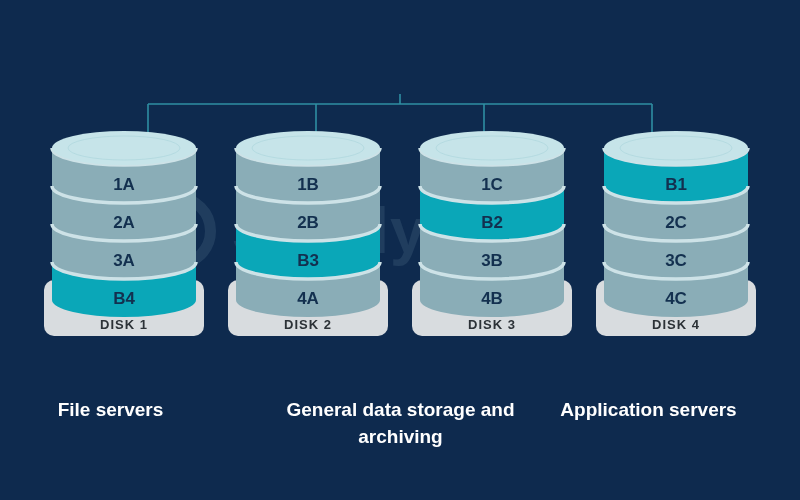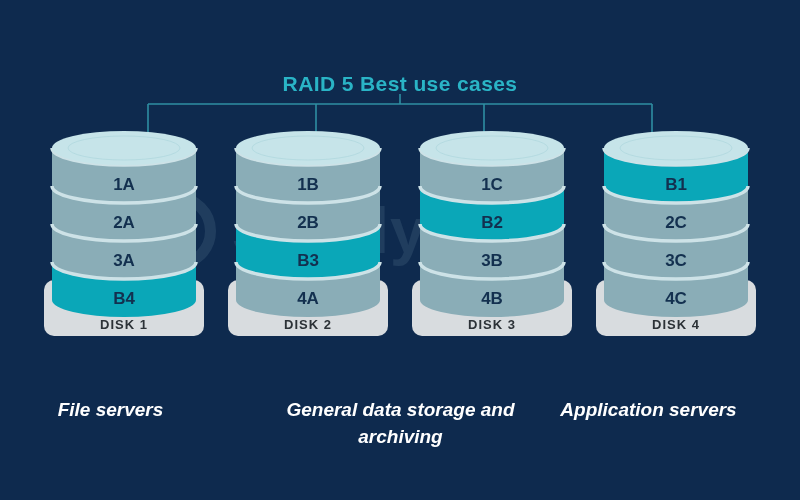--- a/index.html
+++ b/index.html
@@ -34,21 +34,21 @@
     text-anchor: middle; font-family: "Liberation Sans", sans-serif;
   }
   .platform { fill: var(--platform, #d8dcdf); }
   .platform-label {
     fill: #2c3237; font-size: 13px; font-weight: bold;
     text-anchor: middle; letter-spacing: 1px;
     font-family: "Liberation Sans", sans-serif;
   }
   .usecases {
     position: absolute; top: 396px; left: 0; width: 800px; height: 80px;
-    color: var(--uc-text, #ffffff); font-weight: bold; font-size: 19px; font-style: italic;
+    color: var(--uc-text, #ffffff); font-weight: bold; font-size: 19px;
   }
   .uc { position: absolute; text-align: center; line-height: 27px; }
   .uc1 { left: 28px;  width: 165px; }
   .uc2 { left: 258px; width: 285px; }
   .uc3 { left: 536px; width: 225px; }
   .watermark {
     position: absolute; left: 138px; top: 192px;
     display: flex; align-items: center; gap: 16px;
     opacity: 0.1; pointer-events: none;
   }
@@ -67,21 +67,20 @@
 
   <svg class="connector" width="800" height="500" viewBox="0 0 800 500">
     <path d="M 400 94 L 400 104"></path>
     <path d="M 148 104 L 652 104"></path>
     <path d="M 148 104 L 148 142"></path>
     <path d="M 316 104 L 316 142"></path>
     <path d="M 484 104 L 484 142"></path>
     <path d="M 652 104 L 652 142"></path>
   </svg>
 
-  <div class="title">RAID 5 Best use cases</div>
 
   <div class="disks" id="disks">
       <div><svg width="160" height="230" viewBox="0 0 160 230">
           <rect x="0" y="158" width="160" height="56" rx="10" class="platform"></rect>
           <path d="M 8 26 A 72 17 0 0 0 152 26 L 152 64 A 72 17 0 0 1 8 64 Z" class="band"></path>
           <path d="M 8 26 A 72 17 0 0 0 152 26" class="rim"></path>
           <path d="M 8 64 A 72 17 0 0 0 152 64 L 152 102 A 72 17 0 0 1 8 102 Z" class="band"></path>
           <path d="M 8 64 A 72 17 0 0 0 152 64" class="rim"></path>
           <path d="M 8 102 A 72 17 0 0 0 152 102 L 152 140 A 72 17 0 0 1 8 140 Z" class="band"></path>
           <path d="M 8 102 A 72 17 0 0 0 152 102" class="rim"></path>

